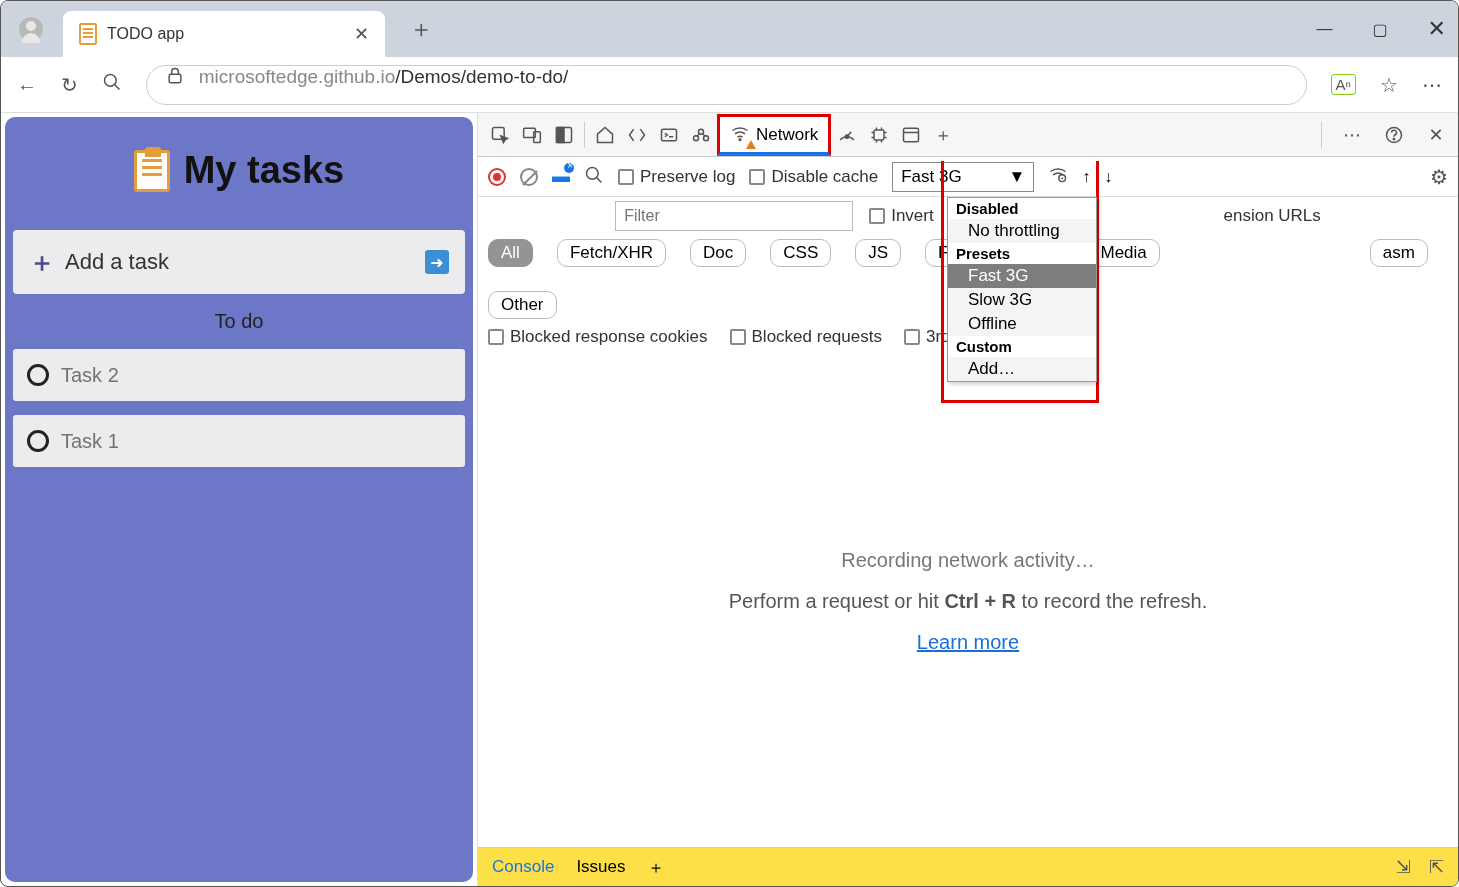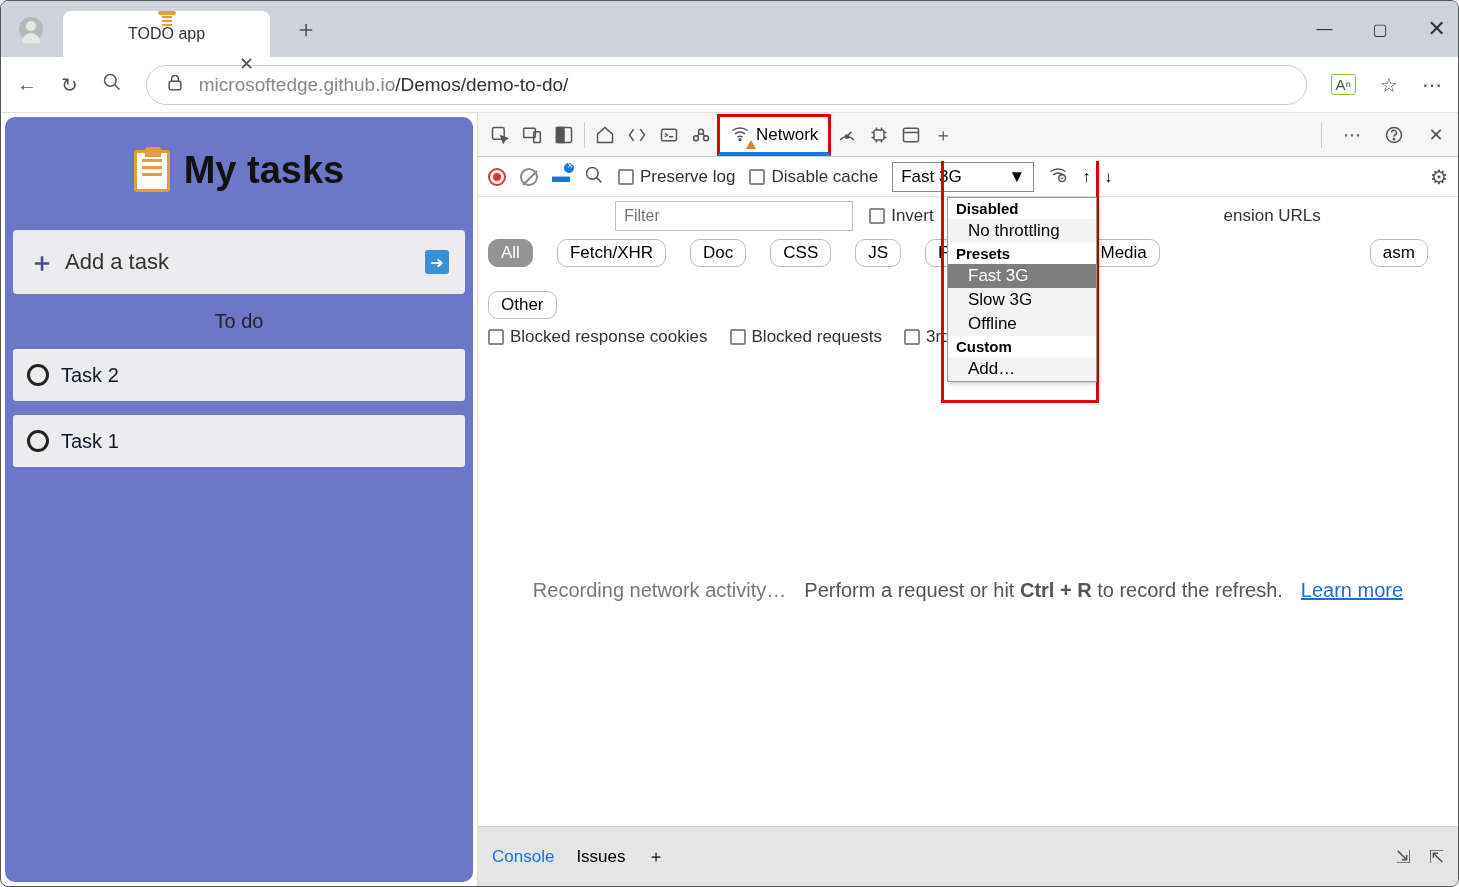--- a/index.html
+++ b/index.html
@@ -2,32 +2,32 @@
 <html><head>
 <meta charset="utf-8">
 <style>
 * { margin:0; padding:0; box-sizing:border-box; font-family:"Segoe UI",Arial,sans-serif; }
 body { width:1459px; height:887px; background:#fff; border:1px solid #555; position:relative; overflow:hidden; border-radius:8px;}
 
 .titlebar { height:56px; background:#cdd4de; display:flex; align-items:flex-end; position:relative;}
 .profile { width:24px; height:24px; background:#b8b8b8; border-radius:50%; margin:0 12px 16px 18px; position:relative;}
 .profile::before{content:"";position:absolute;top:4px;left:7px;width:10px;height:10px;border-radius:50%;background:#e8e8e8;}
 .profile::after{content:"";position:absolute;bottom:-2px;left:3px;width:18px;height:10px;border-radius:10px 10px 0 0;background:#e8e8e8;}
-.tab { background:#fff; height:46px; display:flex; align-items:center; padding:0 16px; border-radius:8px 8px 0 0; gap:10px; margin-left:8px;flex-direction:column;}
+.tab { background:#fff; height:46px; display:flex; align-items:center; padding:0 16px; border-radius:8px 8px 0 0; gap:10px; margin-left:8px;}
 .tab-icon{width:18px;height:22px;background:linear-gradient(#fff,#fff) padding-box,#e79c3c;border:2px solid #e79c3c;border-radius:2px;position:relative;}
 .tab-icon::after{content:"";position:absolute;top:3px;left:2px;right:2px;height:2px;background:#e79c3c;box-shadow:0 4px #e79c3c,0 8px #e79c3c;}
 .tab-title{font-size:16px;color:#333;}
 .tab-close{font-size:18px;color:#555;margin-left:160px;cursor:pointer;}
 .newtab{font-size:24px;color:#555;margin:0 0 12px 24px;cursor:pointer;}
 .win-controls{position:absolute;right:12px;top:0;height:56px;display:flex;align-items:center;gap:40px;}
 .win-controls span{font-size:16px;color:#333;cursor:pointer;}
 
 .addrbar{height:56px;background:#fff;border-bottom:1px solid #e0e0e0;display:flex;align-items:center;padding:0 16px;gap:24px;}
 .addrbar .nav-btn{font-size:20px;color:#555;cursor:pointer;}
-.url-field{flex:1;height:40px;border:1px solid #ccc;border-radius:20px;display:flex;align-items:center;padding:0 18px;gap:14px;}
+.url-field{flex:1;height:40px;border:1px solid #ccc;border-radius:20px;display:flex;align-items:flex-start;padding:0 18px;gap:14px;}
 .url-lock{font-size:15px;color:#777;}
 .url-text{font-size:19px;color:#333;}
 .url-text .muted{color:#888;}
 .addr-right{display:flex;gap:24px;align-items:center;font-size:20px;color:#555;}
 .addr-right .aa{font-size:15px;border:1px solid #84cc16;padding:1px 4px;border-radius:3px;}
 
 .content{display:flex;height:calc(100% - 56px - 56px);}
 
 .app-pane{width:468px;background:#6d77c8;padding:8px;display:flex;flex-direction:column;gap:8px;border-radius:10px;margin:4px;}
 .app-title{display:flex;align-items:center;justify-content:center;gap:14px;padding:24px 0 30px;}
@@ -35,21 +35,21 @@
 .clip::before{content:"";position:absolute;top:-6px;left:8px;width:16px;height:10px;background:#e79c3c;border-radius:3px 3px 0 0;}
 .clip::after{content:"";position:absolute;top:6px;left:5px;right:5px;height:3px;background:#e79c3c;box-shadow:0 7px #e79c3c,0 14px #e79c3c;}
 .app-title h1{font-size:38px;font-weight:700;color:#111;}
 .add-task{background:#ececef;height:64px;border-radius:4px;display:flex;align-items:center;padding:0 16px;gap:10px;}
 .add-task .plus{font-size:26px;color:#4a4a8f;font-weight:bold;}
 .add-task-text{font-size:22px;color:#333;flex:1;}
 .add-task .go{width:24px;height:24px;background:#3b8fd4;border-radius:3px;color:#fff;display:flex;align-items:center;justify-content:center;font-size:16px;}
 .section-label{text-align:center;font-size:20px;color:#222;padding:8px 0;}
 .task{background:#ececef;height:52px;border-radius:3px;display:flex;align-items:center;padding:0 14px;gap:12px;margin-bottom:6px;}
 .task .circle{width:22px;height:22px;border:3px solid #222;border-radius:50%;}
-.task span{font-size:20px;color:#0f172a;}
+.task span{font-size:20px;color:#737373;}
 
 .dev{flex:1;display:flex;flex-direction:column;border-left:1px solid #ddd;}
 .dev-tabs{height:44px;border-bottom:1px solid #ccc;display:flex;align-items:center;padding:0 6px;background:#f6f6f6;}
 .dev-tabs .icon-btn{width:32px;height:32px;display:flex;align-items:center;justify-content:center;font-size:18px;color:#555;cursor:pointer;border-radius:3px;}
 .dev-divider{width:1px;height:26px;background:#ccc;margin:0 4px;}
 .network-tab{display:flex;align-items:center;gap:6px;padding:0 10px;height:42px;border:3px solid #d00;border-bottom:4px solid #1a73e8;background:#fff;margin-bottom:-1px;}
 .network-tab .wifi-icon{position:relative;font-size:16px;color:#444;}
 .network-tab .wifi-badge{position:absolute;bottom:-2px;right:-6px;width:0;height:0;border-left:5px solid transparent;border-right:5px solid transparent;border-bottom:9px solid #e67e22;}
 .network-tab-label{font-size:17px;}
 .dev-right{margin-left:auto;display:flex;align-items:center;gap:10px;}
@@ -73,26 +73,26 @@
 .chips-row{padding:4px 10px;display:flex;gap:24px;flex-wrap:wrap;}
 .chip{border:1px solid #bbb;border-radius:10px;padding:3px 12px;font-size:17px;background:#fff;cursor:pointer;}
 .chip.active{background:#949494;color:#fff;border-color:#949494;}
 .cookies-row{padding:4px 10px 8px;display:flex;gap:22px;font-size:17px;color:#333;align-items:flex-end;}
 
 .timeline{height:100px;border-top:1px solid #ccc;border-bottom:1px solid #ccc;position:relative;background:#fff;}
 .timeline-labels{position:absolute;top:4px;left:0;right:0;display:flex;font-size:15px;color:#666;}
 .timeline-labels span{position:absolute;}
 .timeline .scrollbar{position:absolute;top:0;width:10px;height:100%;background:#aeb8c9;border-radius:4px;}
 
-.empty{flex:1;display:flex;flex-direction:row;align-items:center;justify-content:center;gap:18px;font-size:20px;color:#777;}
+.empty{flex:1;display:flex;flex-direction:column;align-items:center;justify-content:center;gap:18px;font-size:20px;color:#777;}
 .empty .hint{color:#555;}
 .empty .hint b{font-weight:700;}
 .empty a{color:#1a6fd6;text-decoration:underline;}
 
-.drawer{height:60px;border-top:1px solid #ccc;display:flex;align-items:center;padding:0 14px;gap:22px;font-size:17px;background:#e5e5e5;}
+.drawer{height:39px;border-top:1px solid #ccc;display:flex;align-items:center;padding:0 14px;gap:22px;font-size:17px;background:#fde047;}
 .drawer .console{color:#1a73e8;}
 .drawer-right{margin-left:auto;display:flex;gap:18px;color:#555;font-size:18px;}
 
 .throttle-dd{position:absolute;top:196px;left:946px;width:150px;background:#f4f4f4;border:1px solid #999;z-index:10;box-shadow:2px 2px 4px rgba(0,0,0,0.2);}
 .throttle-dd .hdr{font-weight:700;padding:2px 8px;font-size:15px;background:#fff;}
 .throttle-dd .opt{padding:2px 8px 2px 20px;font-size:17px;cursor:pointer;}
 .throttle-dd .opt.sel{background:#7d7d7d;color:#fff;}
 .red-box{position:absolute;border:3px solid #d00;pointer-events:none;}
 .red-box.dd{top:160px;left:940px;width:158px;height:242px;border-top:none;}
 svg{width:20px;height:20px;stroke:#555;fill:none;stroke-width:1.8;}

